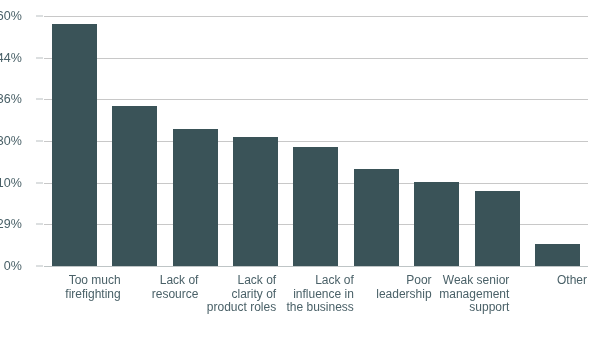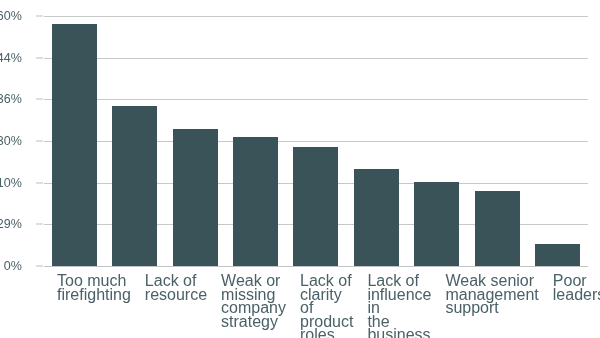--- a/index.html
+++ b/index.html
@@ -100,27 +100,26 @@
     position: absolute;
     left: 44px;
     top: 274px;
     width: 544px;
     height: 64px;
     display: flex;
     flex-direction: row;
   }
   .x-label {
     flex: 1 1 0;
-    text-align: left;
-    font-size: 16px;
+    text-align: right;
+    font-size: 12px;
     line-height: 13.5px;
     color: #4a6168;
     padding: 0 1px;
     white-space: pre-line;
-    margin-left: 12px;
   }
 </style>
 </head>
 <body>
 
 <div id="chart-root">
 
   <div class="y-axis">
     <div class="y-tick-label" style="top:16px;">60%</div>
     <div class="y-tick-dash" style="top:16px;"></div>
@@ -176,30 +175,27 @@
           <div class="bar" style="height: 22.0833px; background: rgb(58, 83, 88);"></div>
         </div>
     </div>
   </div>
 
   <div class="x-labels">
     <div class="x-label">Too much
 firefighting</div>
     <div class="x-label">Lack of
 resource</div>
-    <div class="x-label">Weak or
-missing
-company
-strategy</div>
     <div class="x-label">Lack of
 clarity of
 product roles</div>
     <div class="x-label">Lack of
 influence in
 the business</div>
+    <div class="x-label">Poor
+leadership</div>
     <div class="x-label">Weak senior
 management
 support</div>
-    <div class="x-label">Poor
-leadership</div>
+    <div class="x-label">Other</div>
   </div>
 
 </div>
 
 </body></html>

